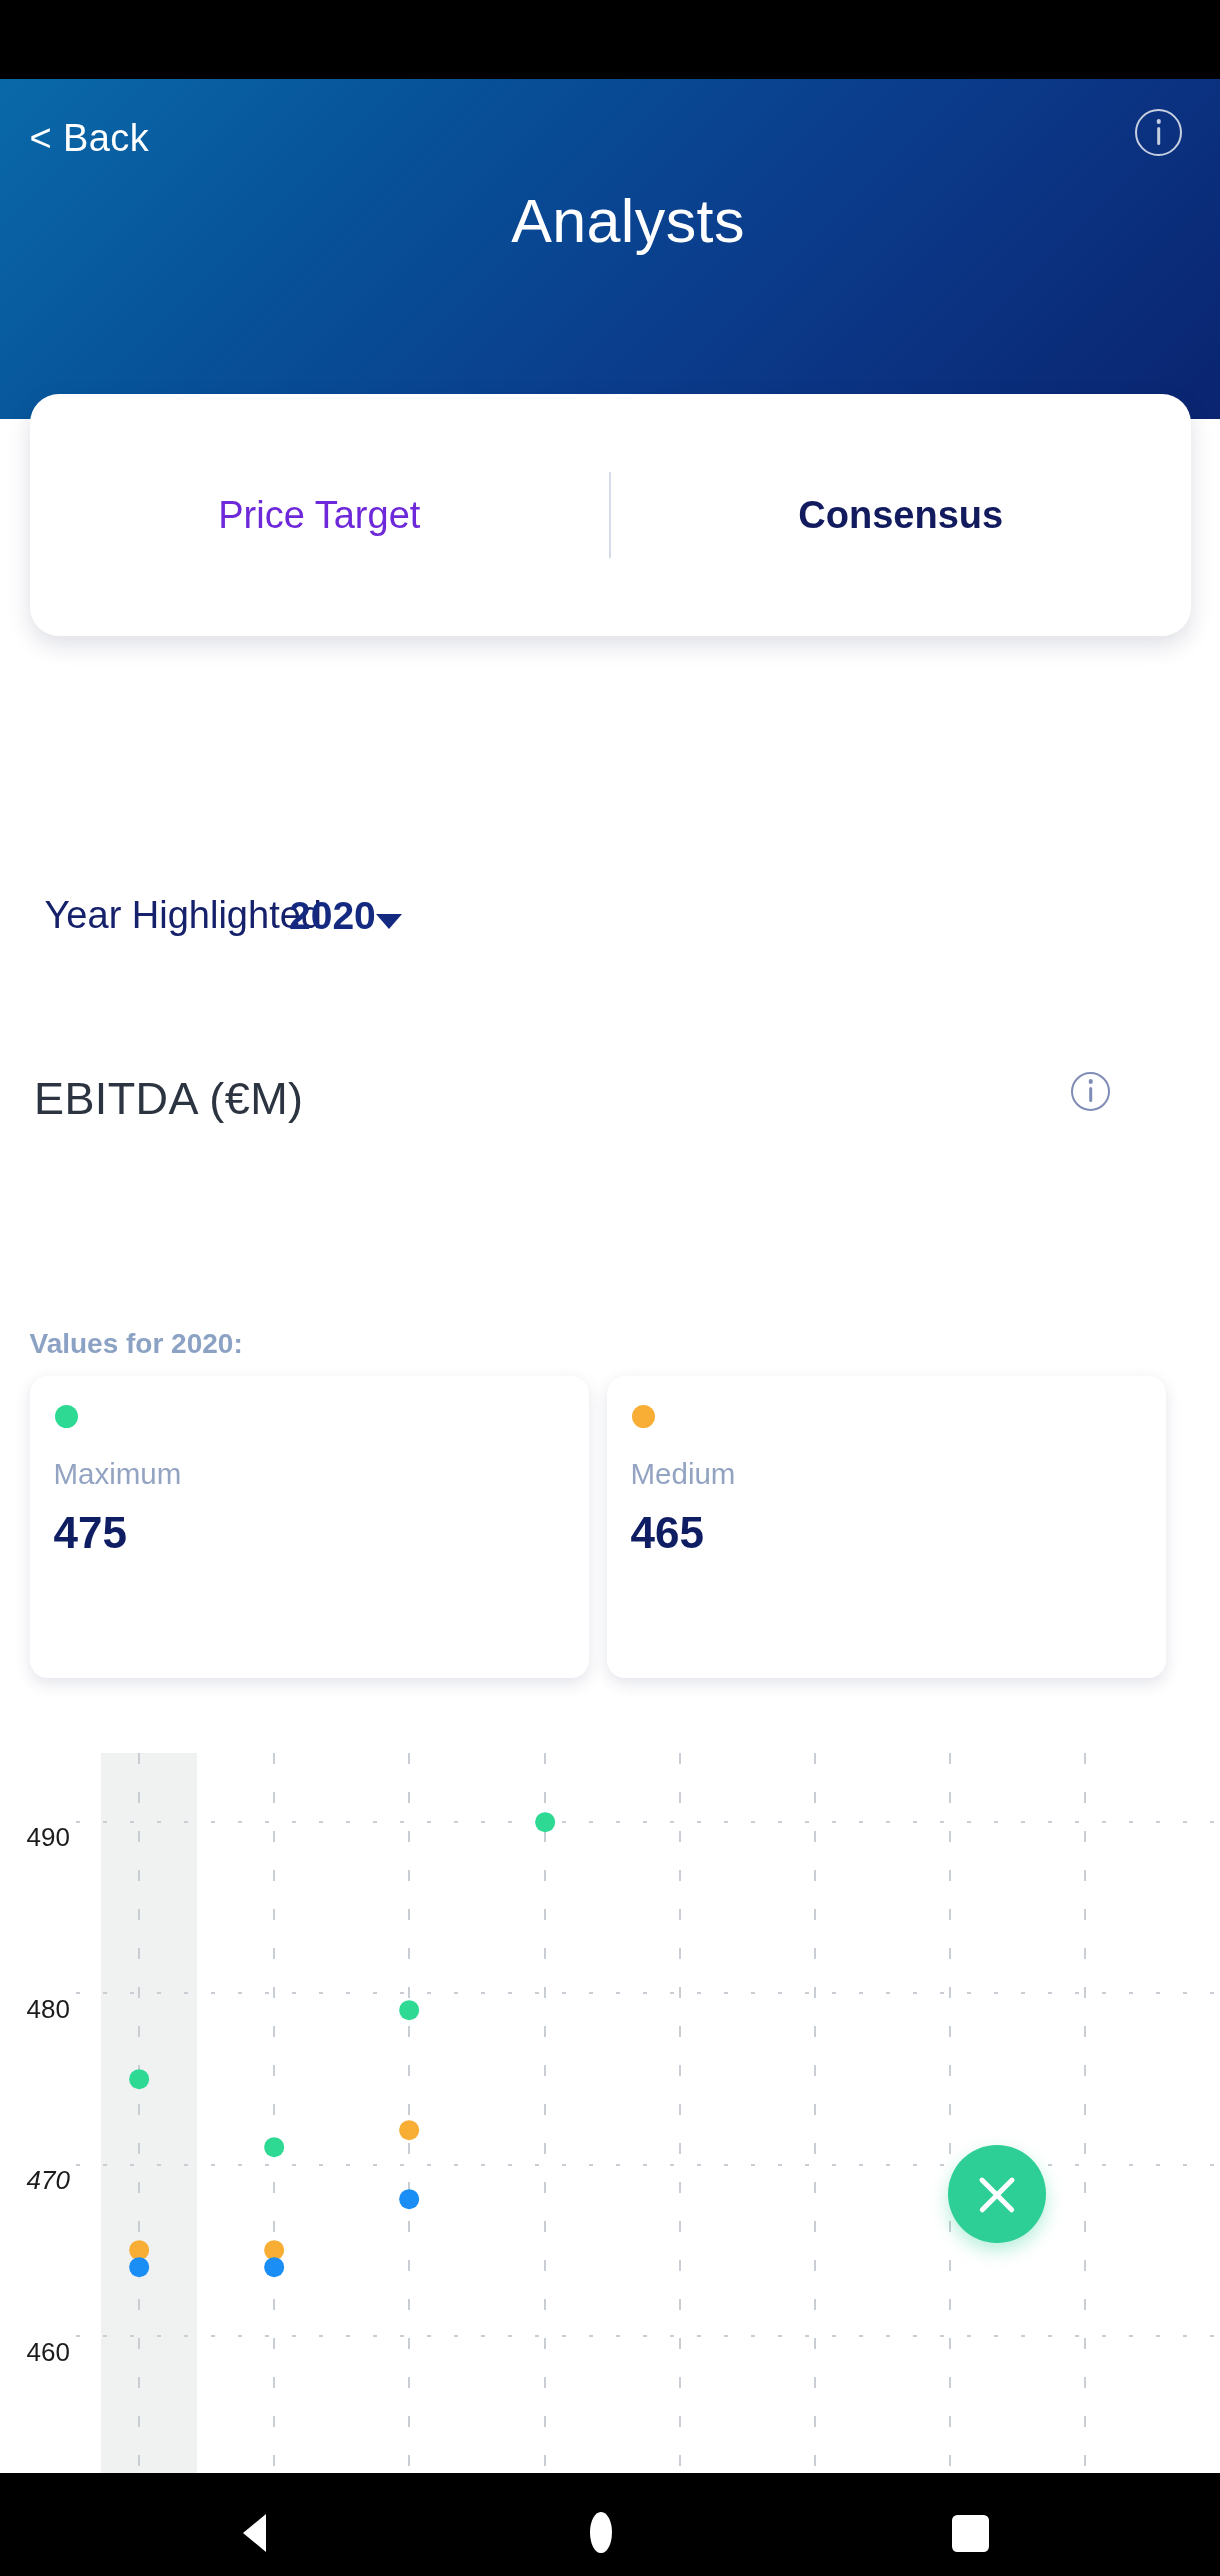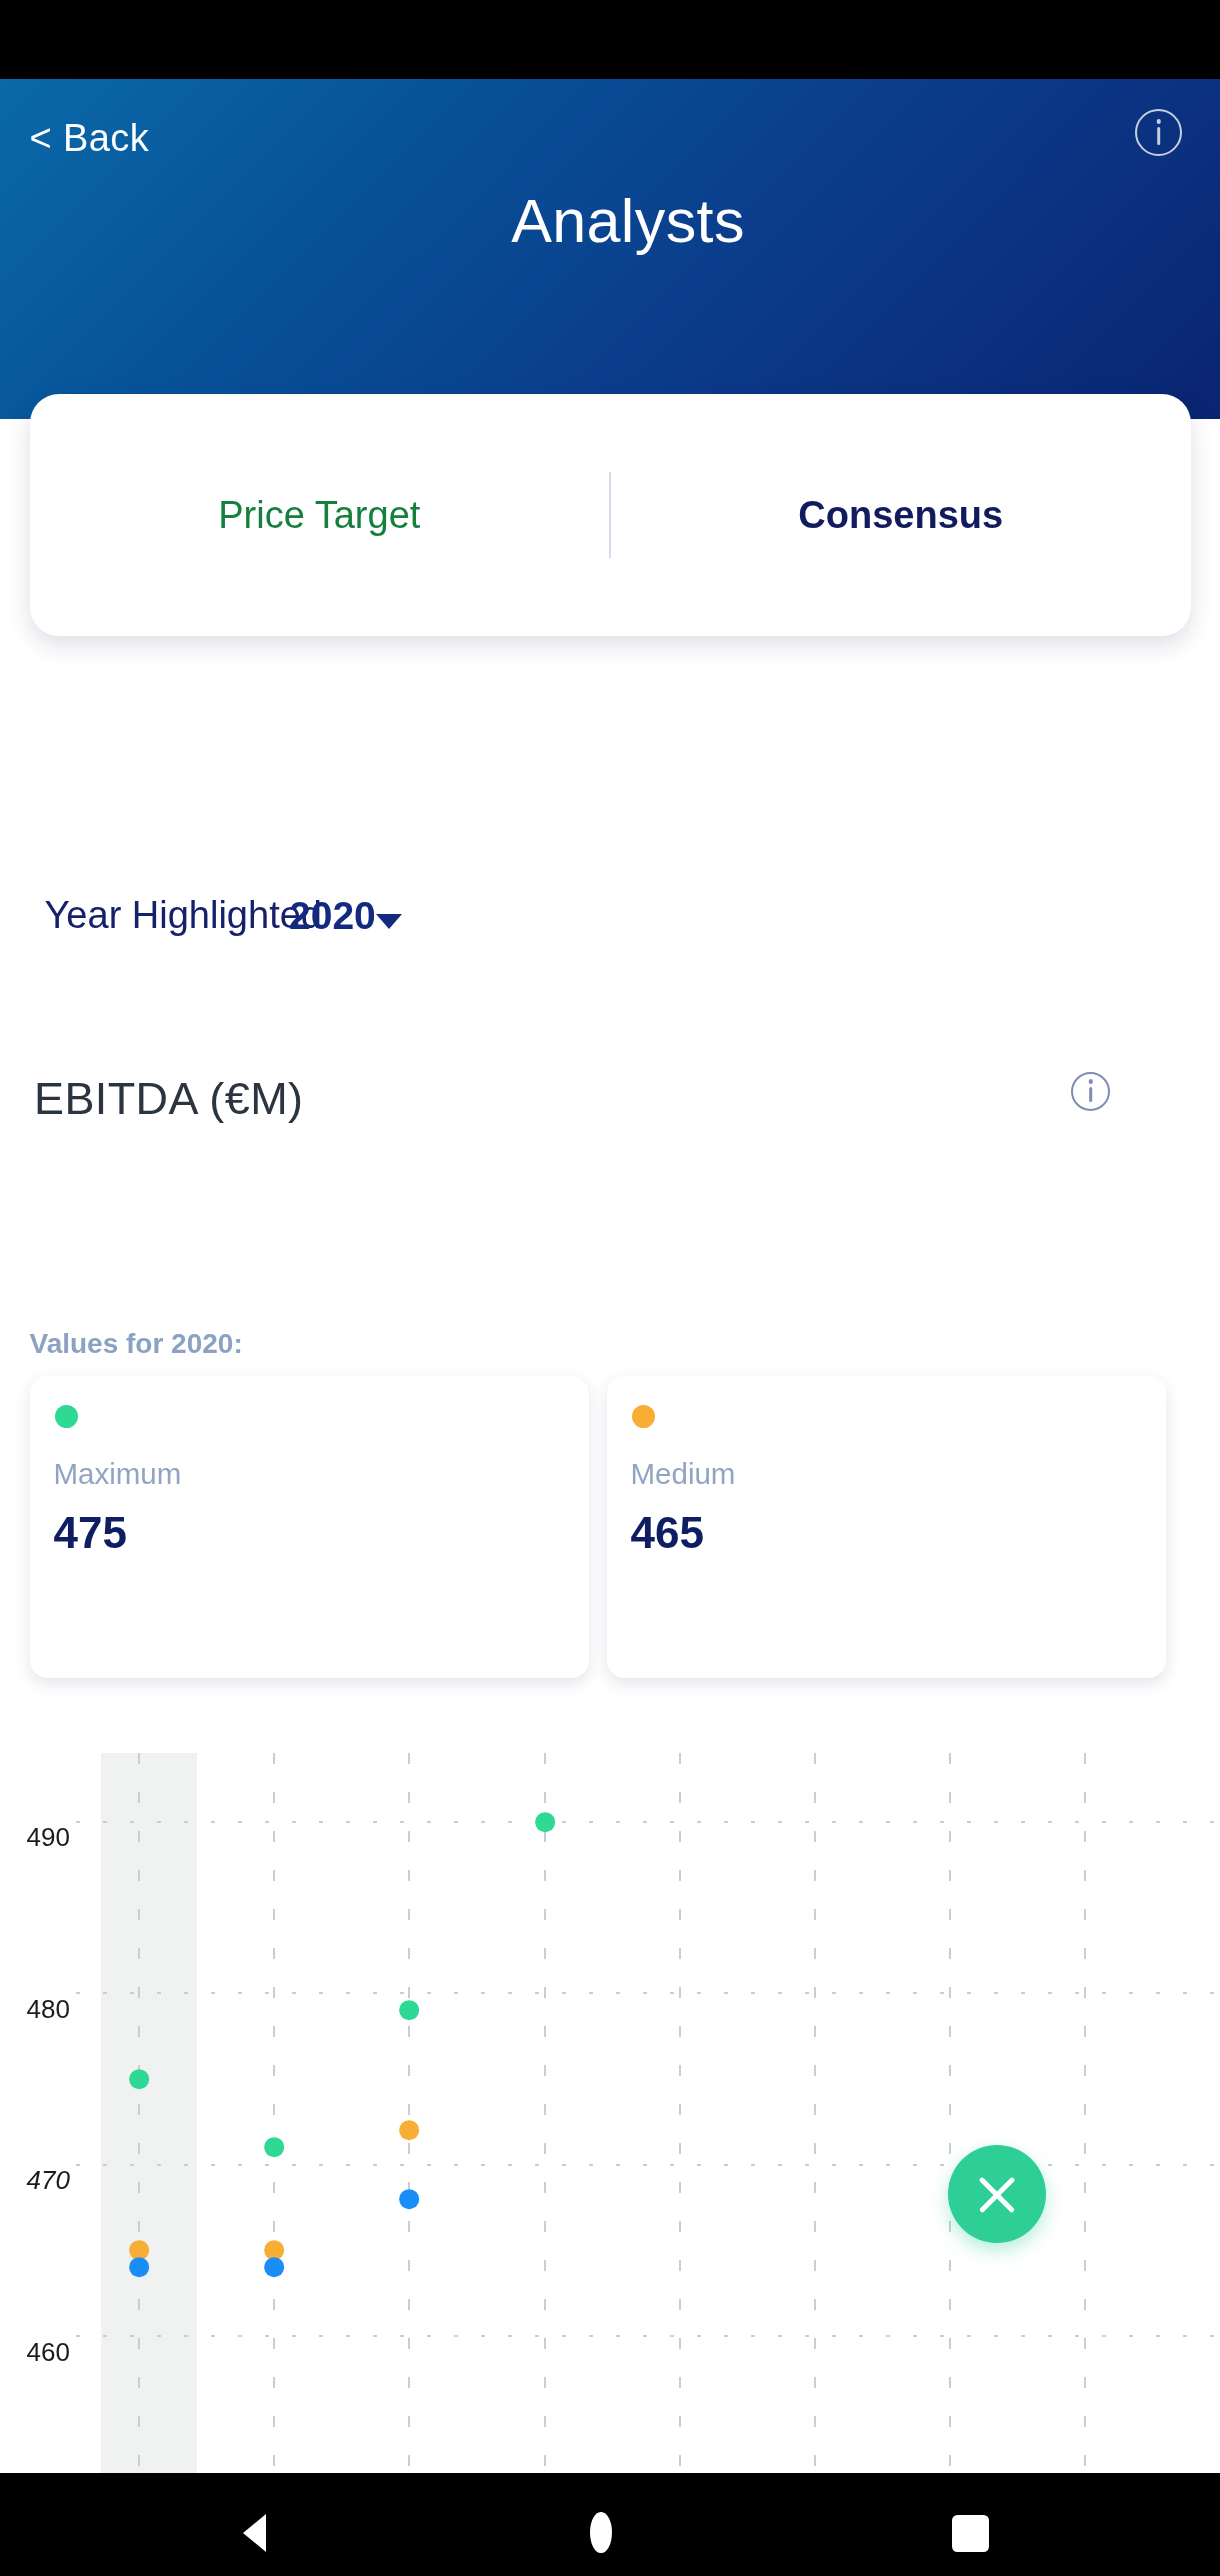--- a/index.html
+++ b/index.html
@@ -51,21 +51,21 @@
   .tab-card {
     position:absolute; left:29.5px; top:394px; width:1161px; height:242px;
     background:#ffffff; border-radius:29px;
     box-shadow:0 9px 23px rgba(20,30,70,0.14);
     display:flex; align-items:center; z-index:5;
   }
   .tab {
     flex:1; text-align:center; font-size:38px; cursor:pointer;
     line-height:1;
   }
-  .tab.inactive { color:#15803d; font-weight:400; }
+  .tab.inactive { color:#6d28d9; font-weight:400; }
   .tab.active { color:#111b5e; font-weight:bold; }
   .tab-divider {
     width:1.8px; height:86px; background:#d5dbe8; flex:none;
   }
 
   
   .year-row {
     position:absolute; left:0; top:894px; width:1220px; height:72px;margin-left:15px;
   }
   .year-label {

